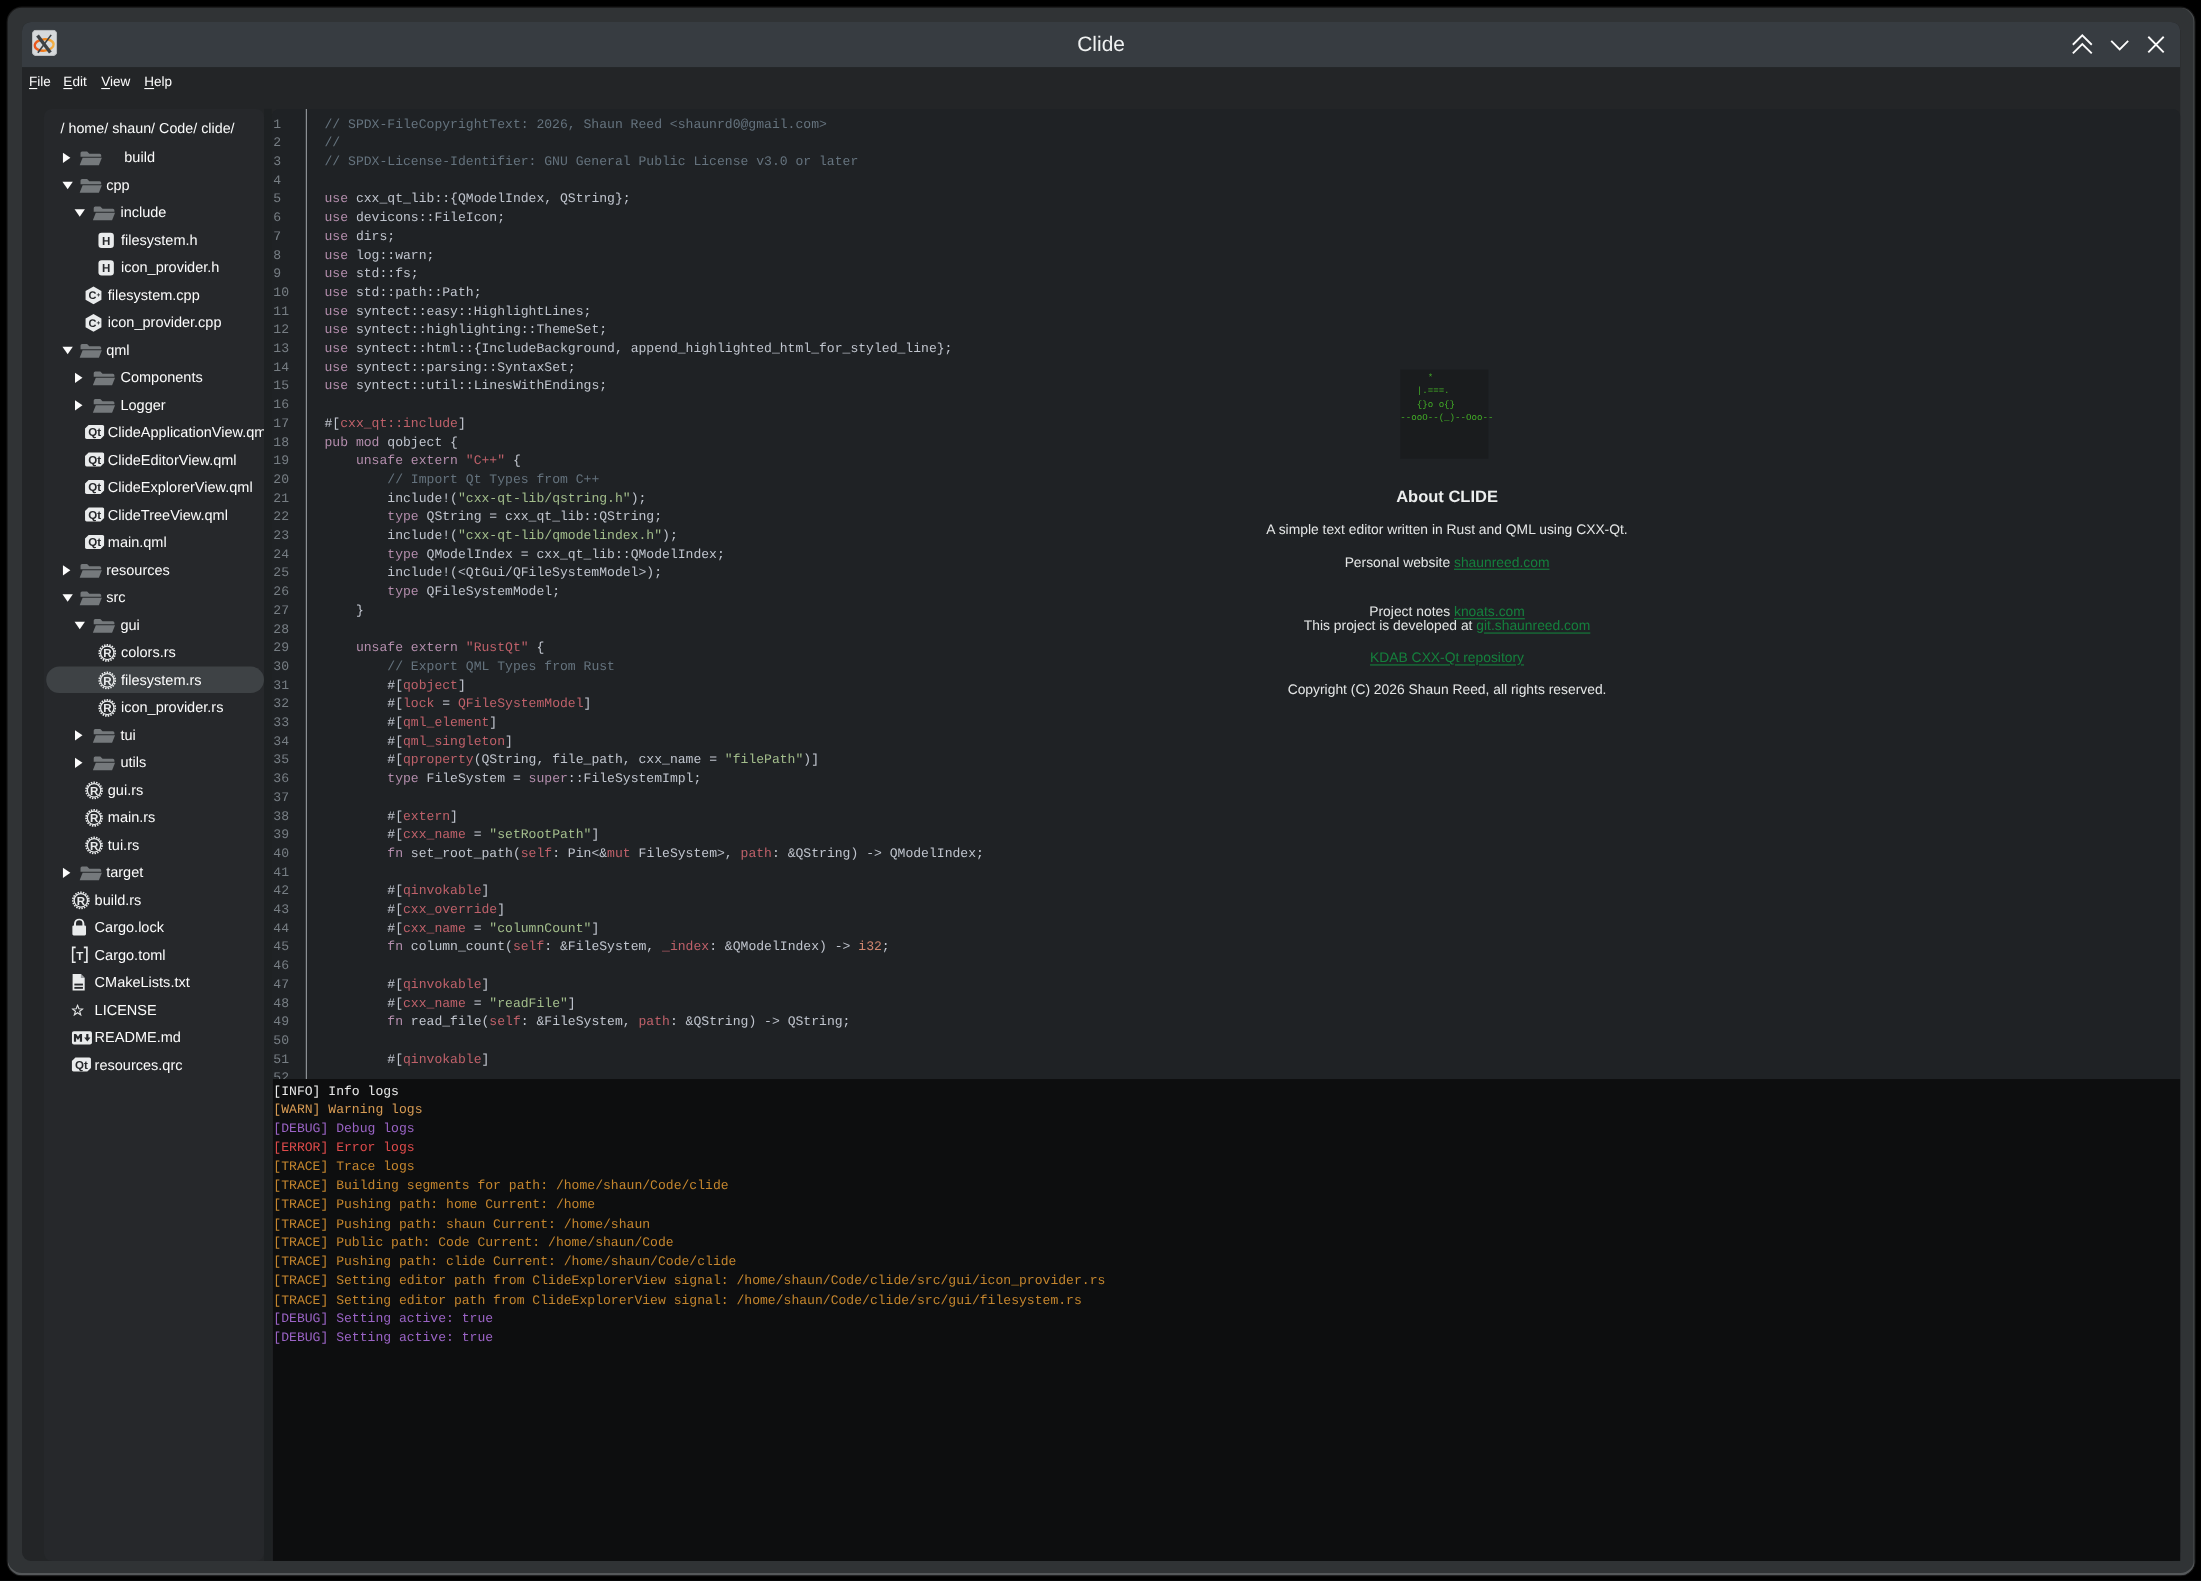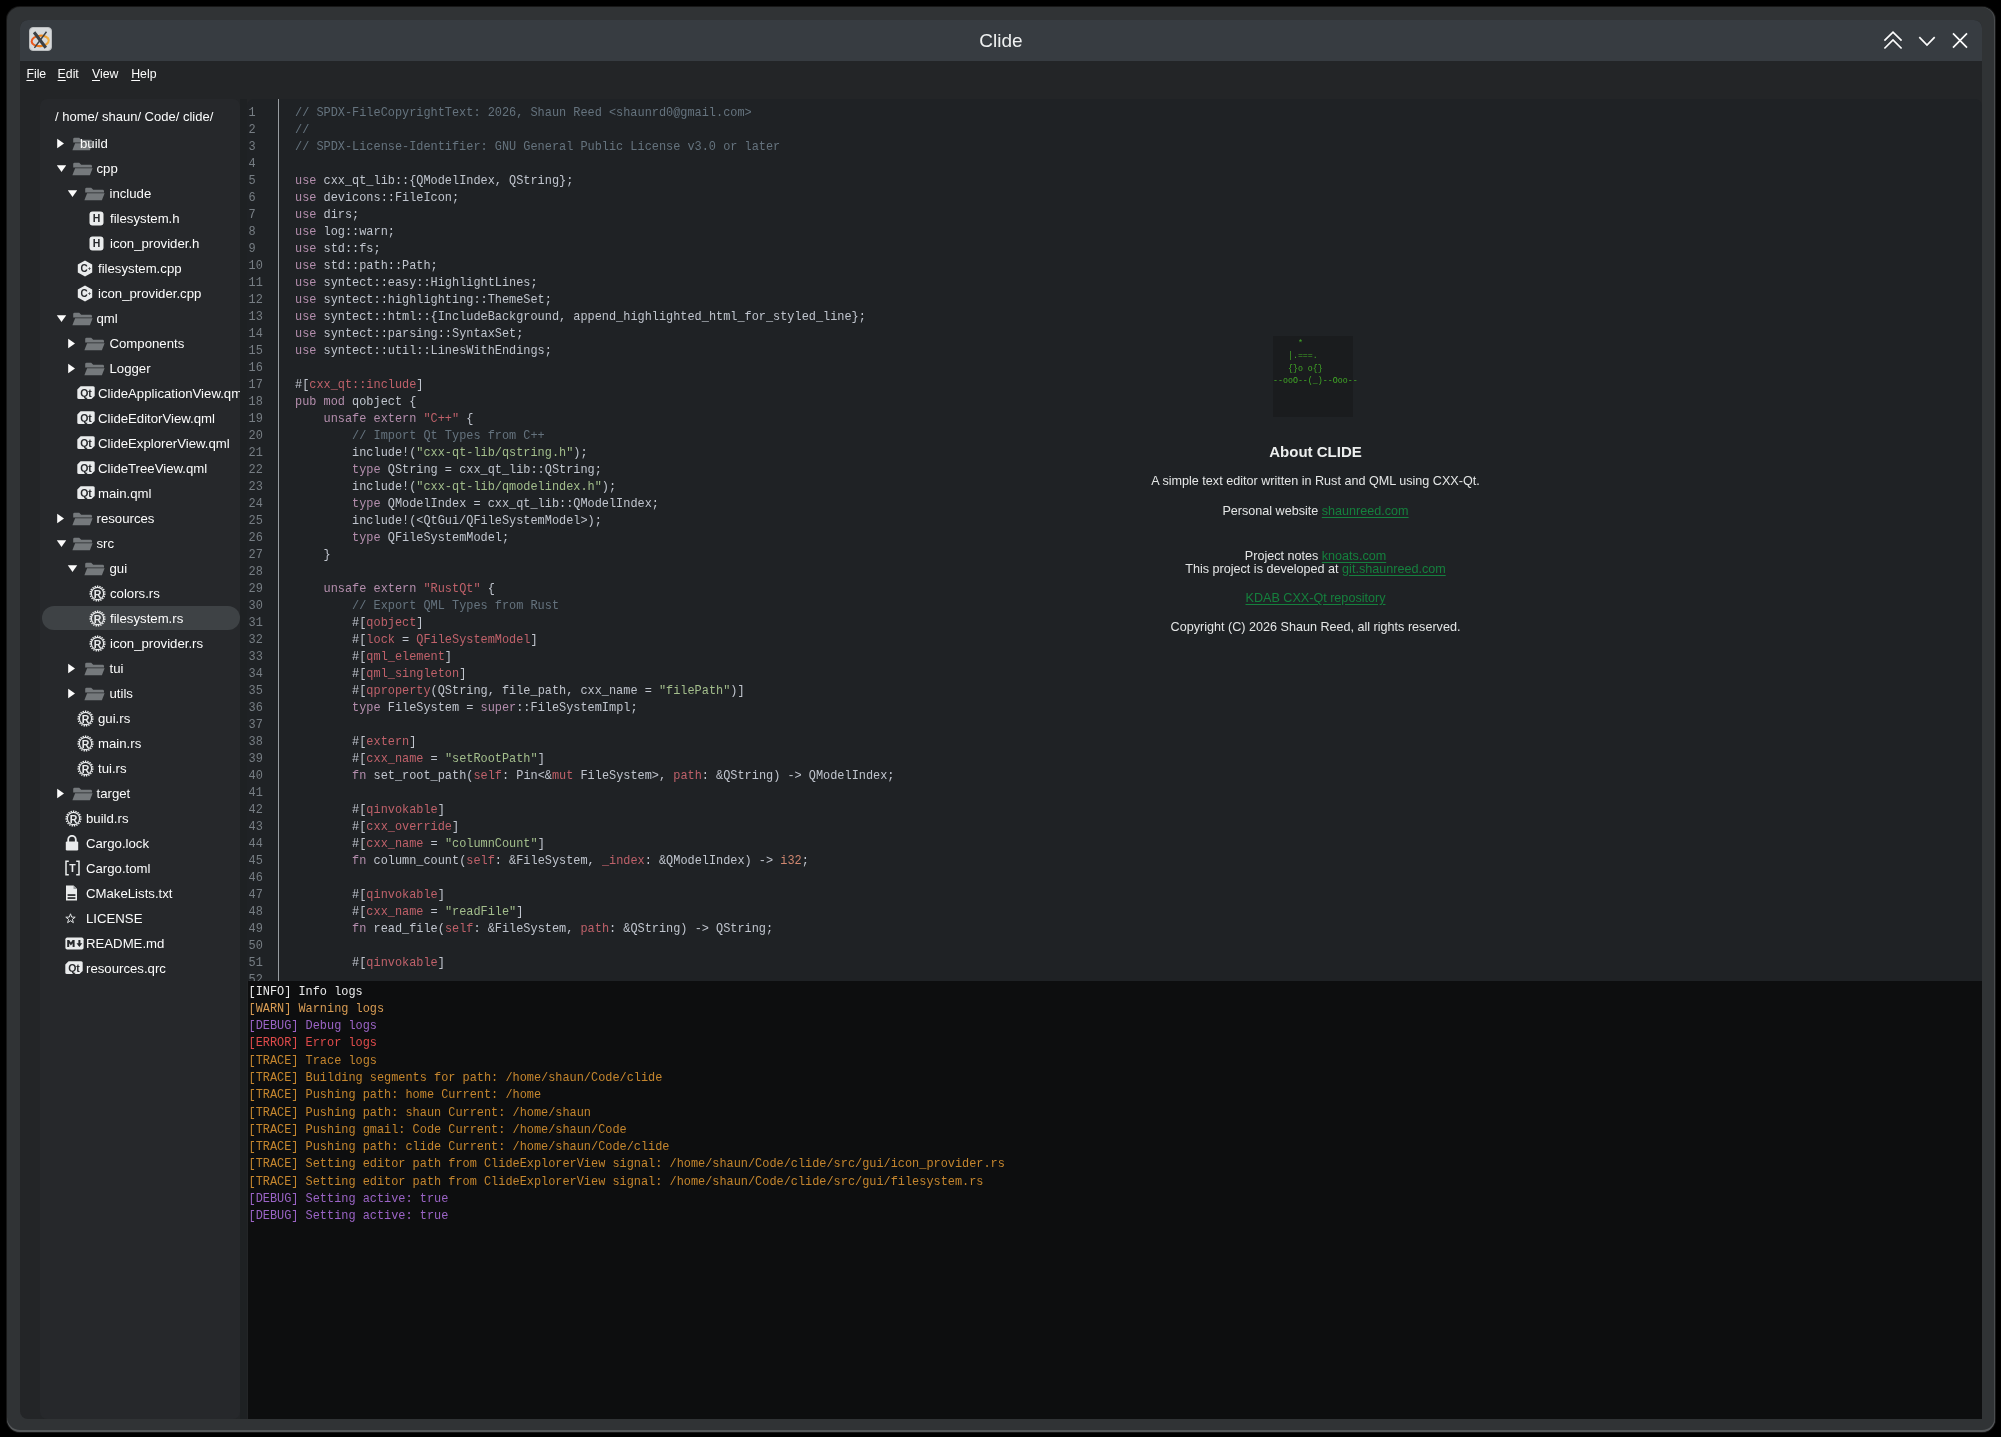--- a/index.html
+++ b/index.html
@@ -89,21 +89,21 @@
           </svg>
         </span>
         <span style="position:absolute;left:32.0px;top:0;height:25px;display:flex;align-items:center">
           <svg width="21" height="17" viewBox="0 0 21 17">
             <g fill="#75797c">
 <path d="M1.2,7.5 V4.1 q0,-1.4 1.4,-1.4 h4.6 l2,2.1 h9.4 q1.4,0 1.4,1.4 v1.3 z"></path>
 <path d="M0.4,15.3 L3.1,8.3 H20.6 L17.9,15.3 Z"></path>
             </g>
           </svg>
         </span>
-        <span class="lbl" style="left:40px">build</span>
+        <span class="lbl" style="left:73px">build</span>
       </div>
 <div class="trow" style="left:0;top:56.5px;width:200px">
         <span style="position:absolute;left:16px;top:0;height:25px;display:flex;align-items:center">
           <svg width="11" height="9" viewBox="0 0 11 9">
             <path d="M0.8,1.2 L10.2,1.2 L5.5,8 Z" fill="#fcfcfc"></path>
           </svg>
         </span>
         <span style="position:absolute;left:32.0px;top:0;height:25px;display:flex;align-items:center">
           <svg width="21" height="17" viewBox="0 0 21 17">
             <g fill="#75797c">
@@ -609,19 +609,19 @@
 <div class="ab" style="top:619.5px">Copyright (C) 2026 Shaun Reed, all rights reserved.</div>
 <div id="logpanel">
     <pre id="log">[INFO] Info logs
 <span class="w">[WARN] Warning logs</span>
 <span class="d">[DEBUG] Debug logs</span>
 <span class="e">[ERROR] Error logs</span>
 <span class="t">[TRACE] Trace logs</span>
 <span class="t">[TRACE] Building segments for path: /home/shaun/Code/clide</span>
 <span class="t">[TRACE] Pushing path: home Current: /home</span>
 <span class="t">[TRACE] Pushing path: shaun Current: /home/shaun</span>
-<span class="t">[TRACE] Pushing gmail: Code Current: /home/shaun/Code</span>
+<span class="t">[TRACE] Public path: Code Current: /home/shaun/Code</span>
 <span class="t">[TRACE] Pushing path: clide Current: /home/shaun/Code/clide</span>
 <span class="t">[TRACE] Setting editor path from ClideExplorerView signal: /home/shaun/Code/clide/src/gui/icon_provider.rs</span>
 <span class="t">[TRACE] Setting editor path from ClideExplorerView signal: /home/shaun/Code/clide/src/gui/filesystem.rs</span>
 <span class="d">[DEBUG] Setting active: true</span>
 <span class="d">[DEBUG] Setting active: true</span></pre>
   </div>
 
 </body></html>

